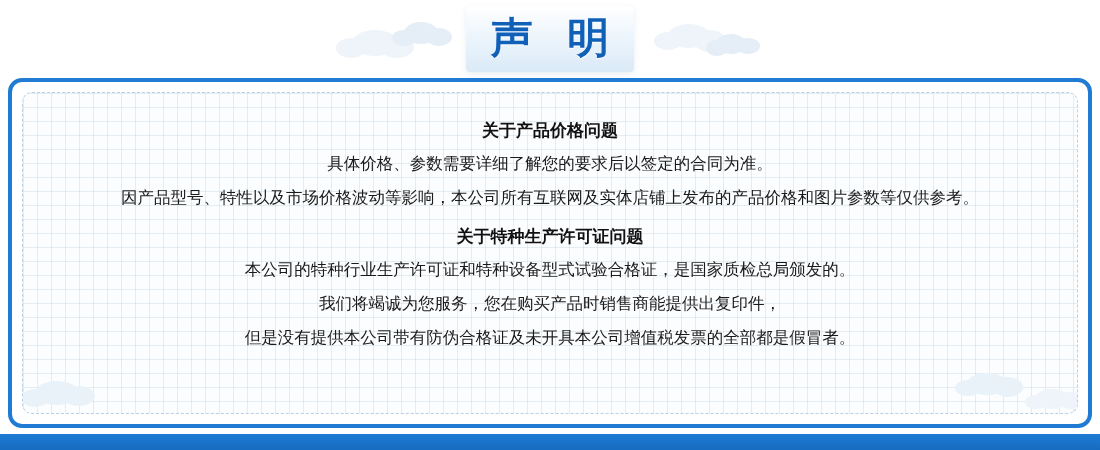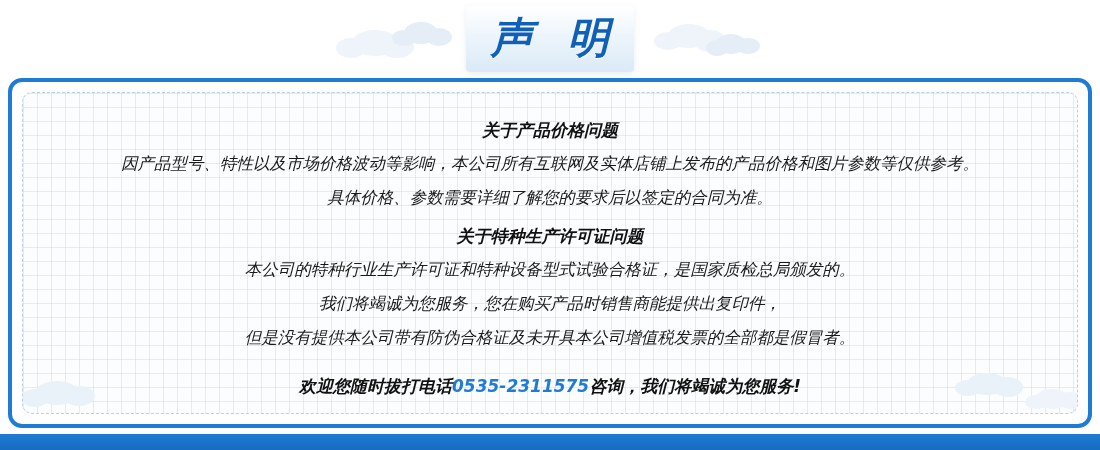--- a/index.html
+++ b/index.html
@@ -13,21 +13,20 @@
     font-family: "Liberation Sans", sans-serif;
     overflow: hidden;
   }
 
   .page {
     position: relative;
     width: 1100px;
     height: 450px;
     background: #ffffff;
     box-sizing: border-box;
-    font-style: italic;
   }
 
   
   .title-band {
     position: relative;
     height: 78px;
     width: 100%;
   }
 
   .title-plate {
@@ -198,34 +197,31 @@
     <div class="frame-inner">
 
       <span class="cloud cloud-b1"></span>
       <span class="cloud cloud-b2"></span>
       <span class="cloud cloud-b3"></span>
 
       <div class="content">
 
         <div class="section-heading">关于产品价格问题</div>
 
+        <p class="para">具体价格、参数需要详细了解您的要求后以签定的合同为准。</p>
+
         <p class="para">因产品型号、特性以及市场价格波动等影响，本公司所有互联网及实体店铺上发布的产品价格和图片参数等仅供参考。</p>
 
-        <p class="para">具体价格、参数需要详细了解您的要求后以签定的合同为准。</p>
-
         <div class="section-heading">关于特种生产许可证问题</div>
 
         <p class="para">本公司的特种行业生产许可证和特种设备型式试验合格证，是国家质检总局颁发的。</p>
 
         <p class="para">我们将竭诚为您服务，您在购买产品时销售商能提供出复印件，</p>
 
         <p class="para">但是没有提供本公司带有防伪合格证及未开具本公司增值税发票的全部都是假冒者。</p>
 
-        <div class="footer-line">
-          <span>欢迎您随时拔打电话</span><span class="phone">0535-2311575</span><span>咨询，我们将竭诚为您服务!</span>
-        </div>
 
       </div>
     </div>
   </div>
 
   <div class="bottom-bar"></div>
 </div>
 
 </body></html>

